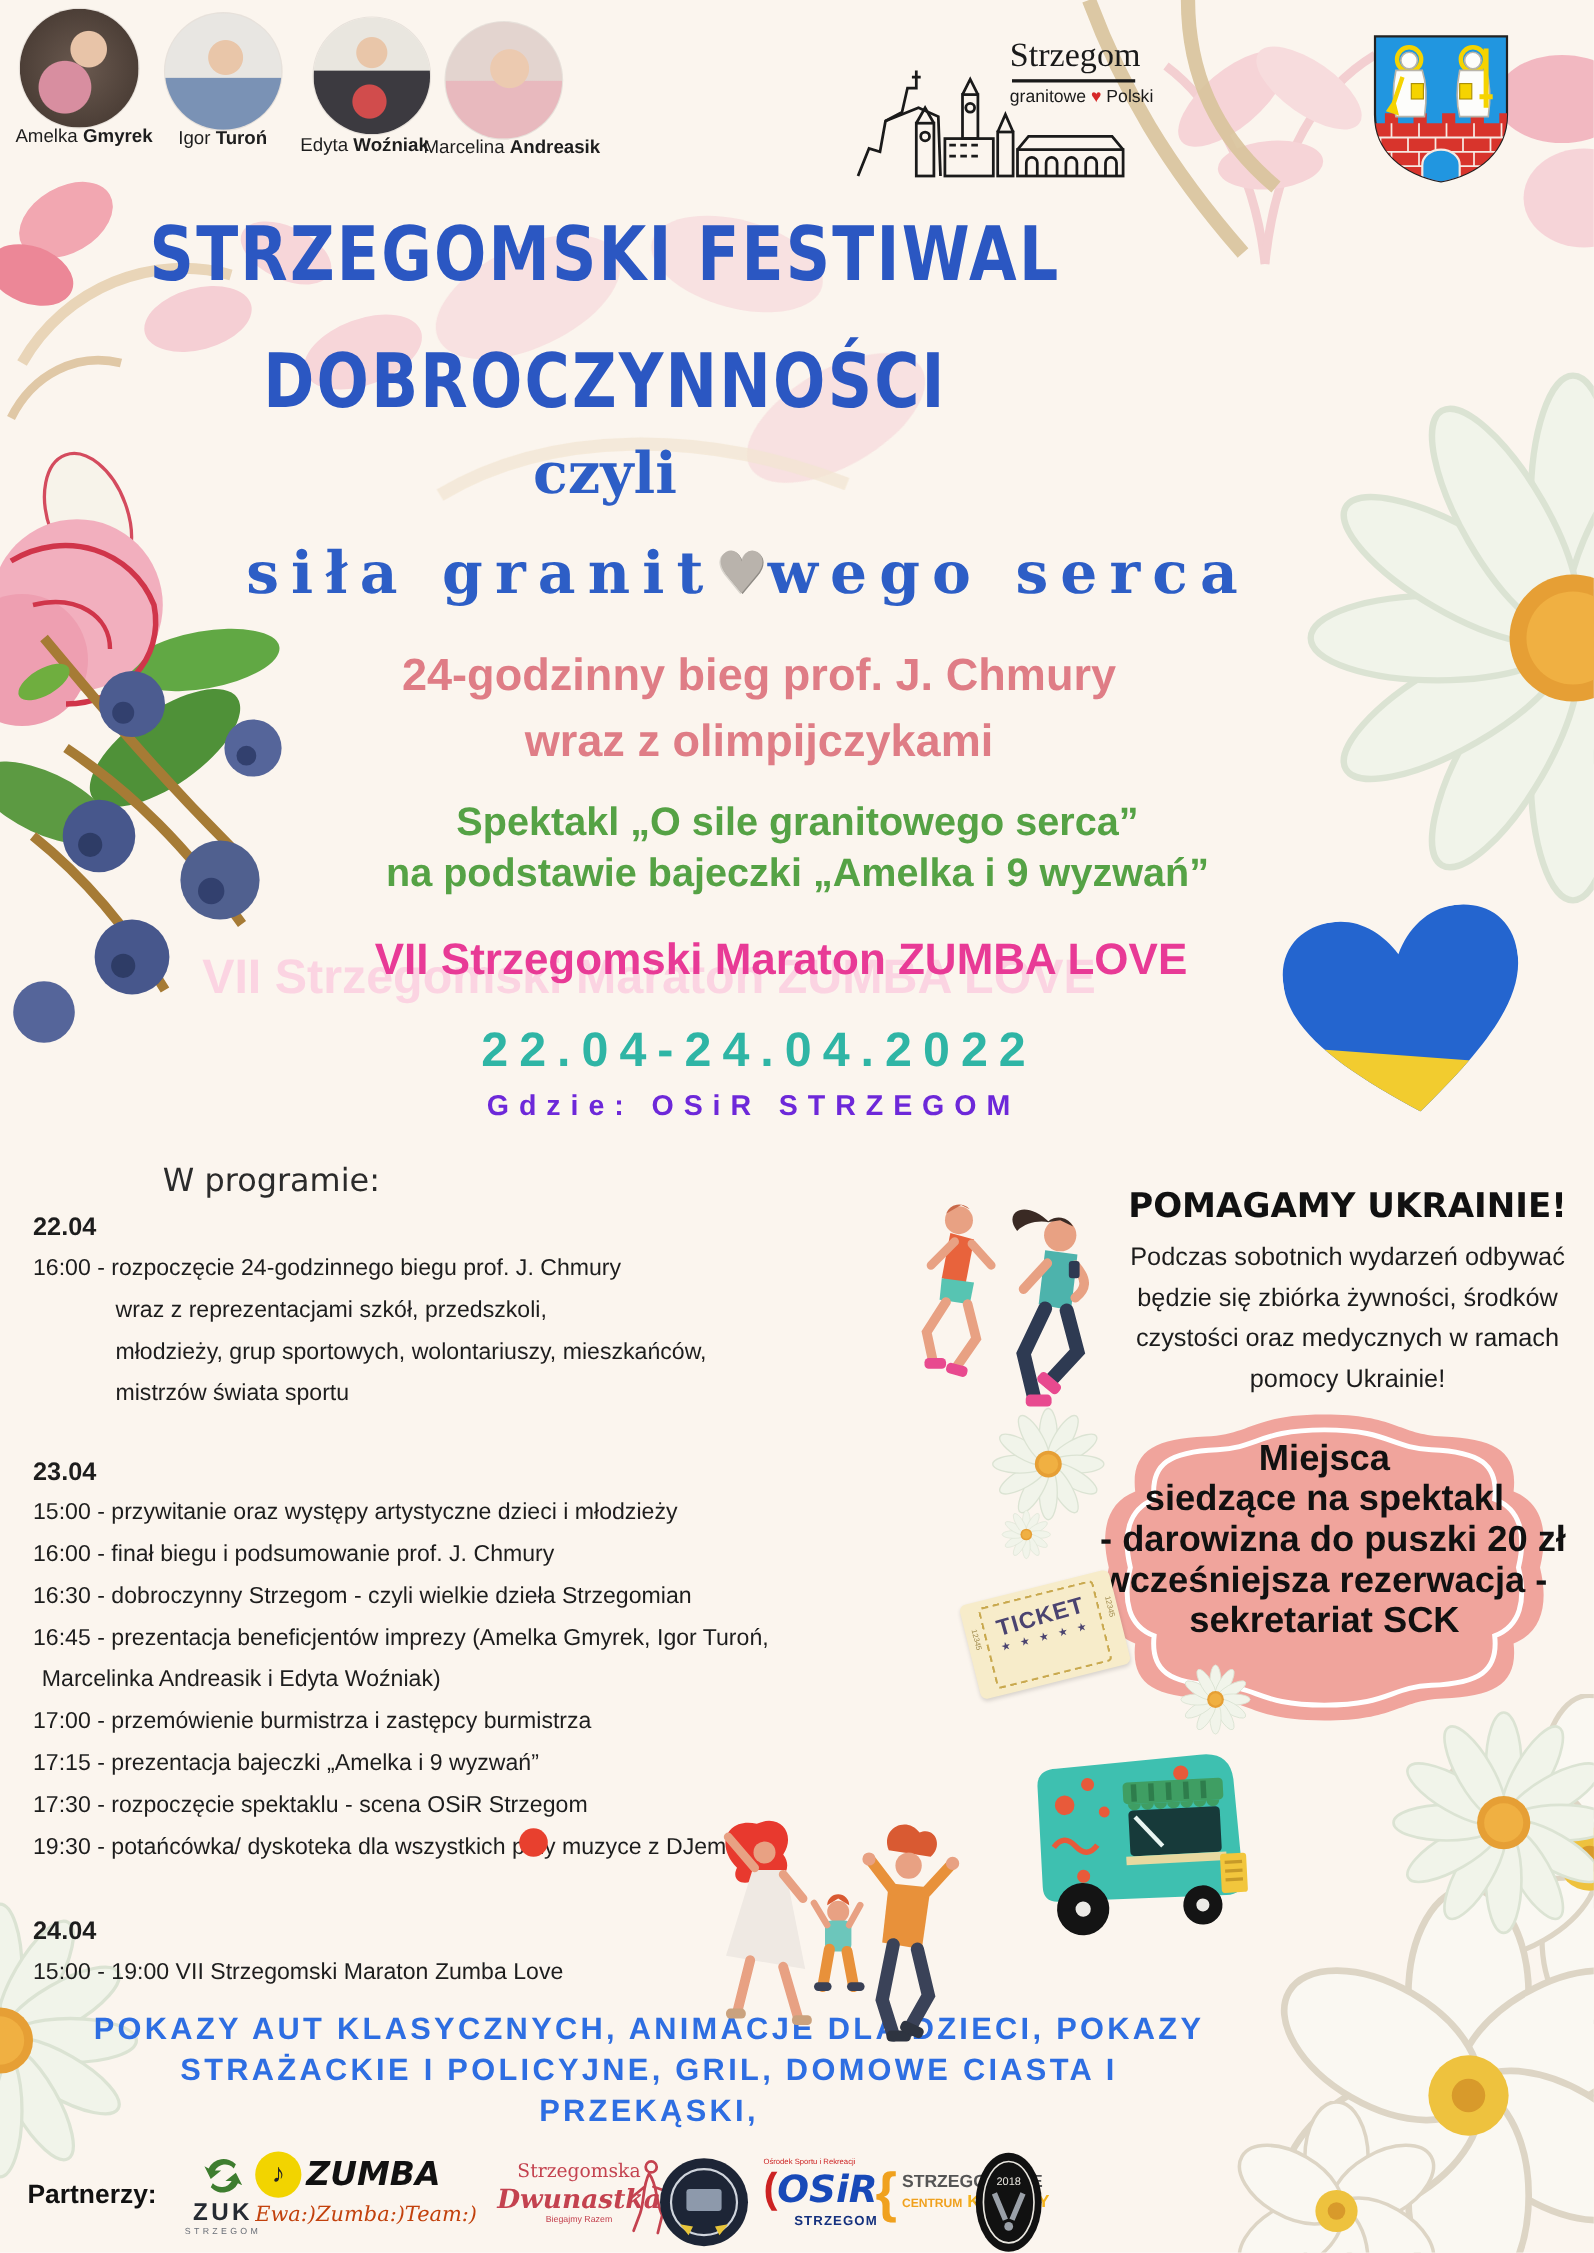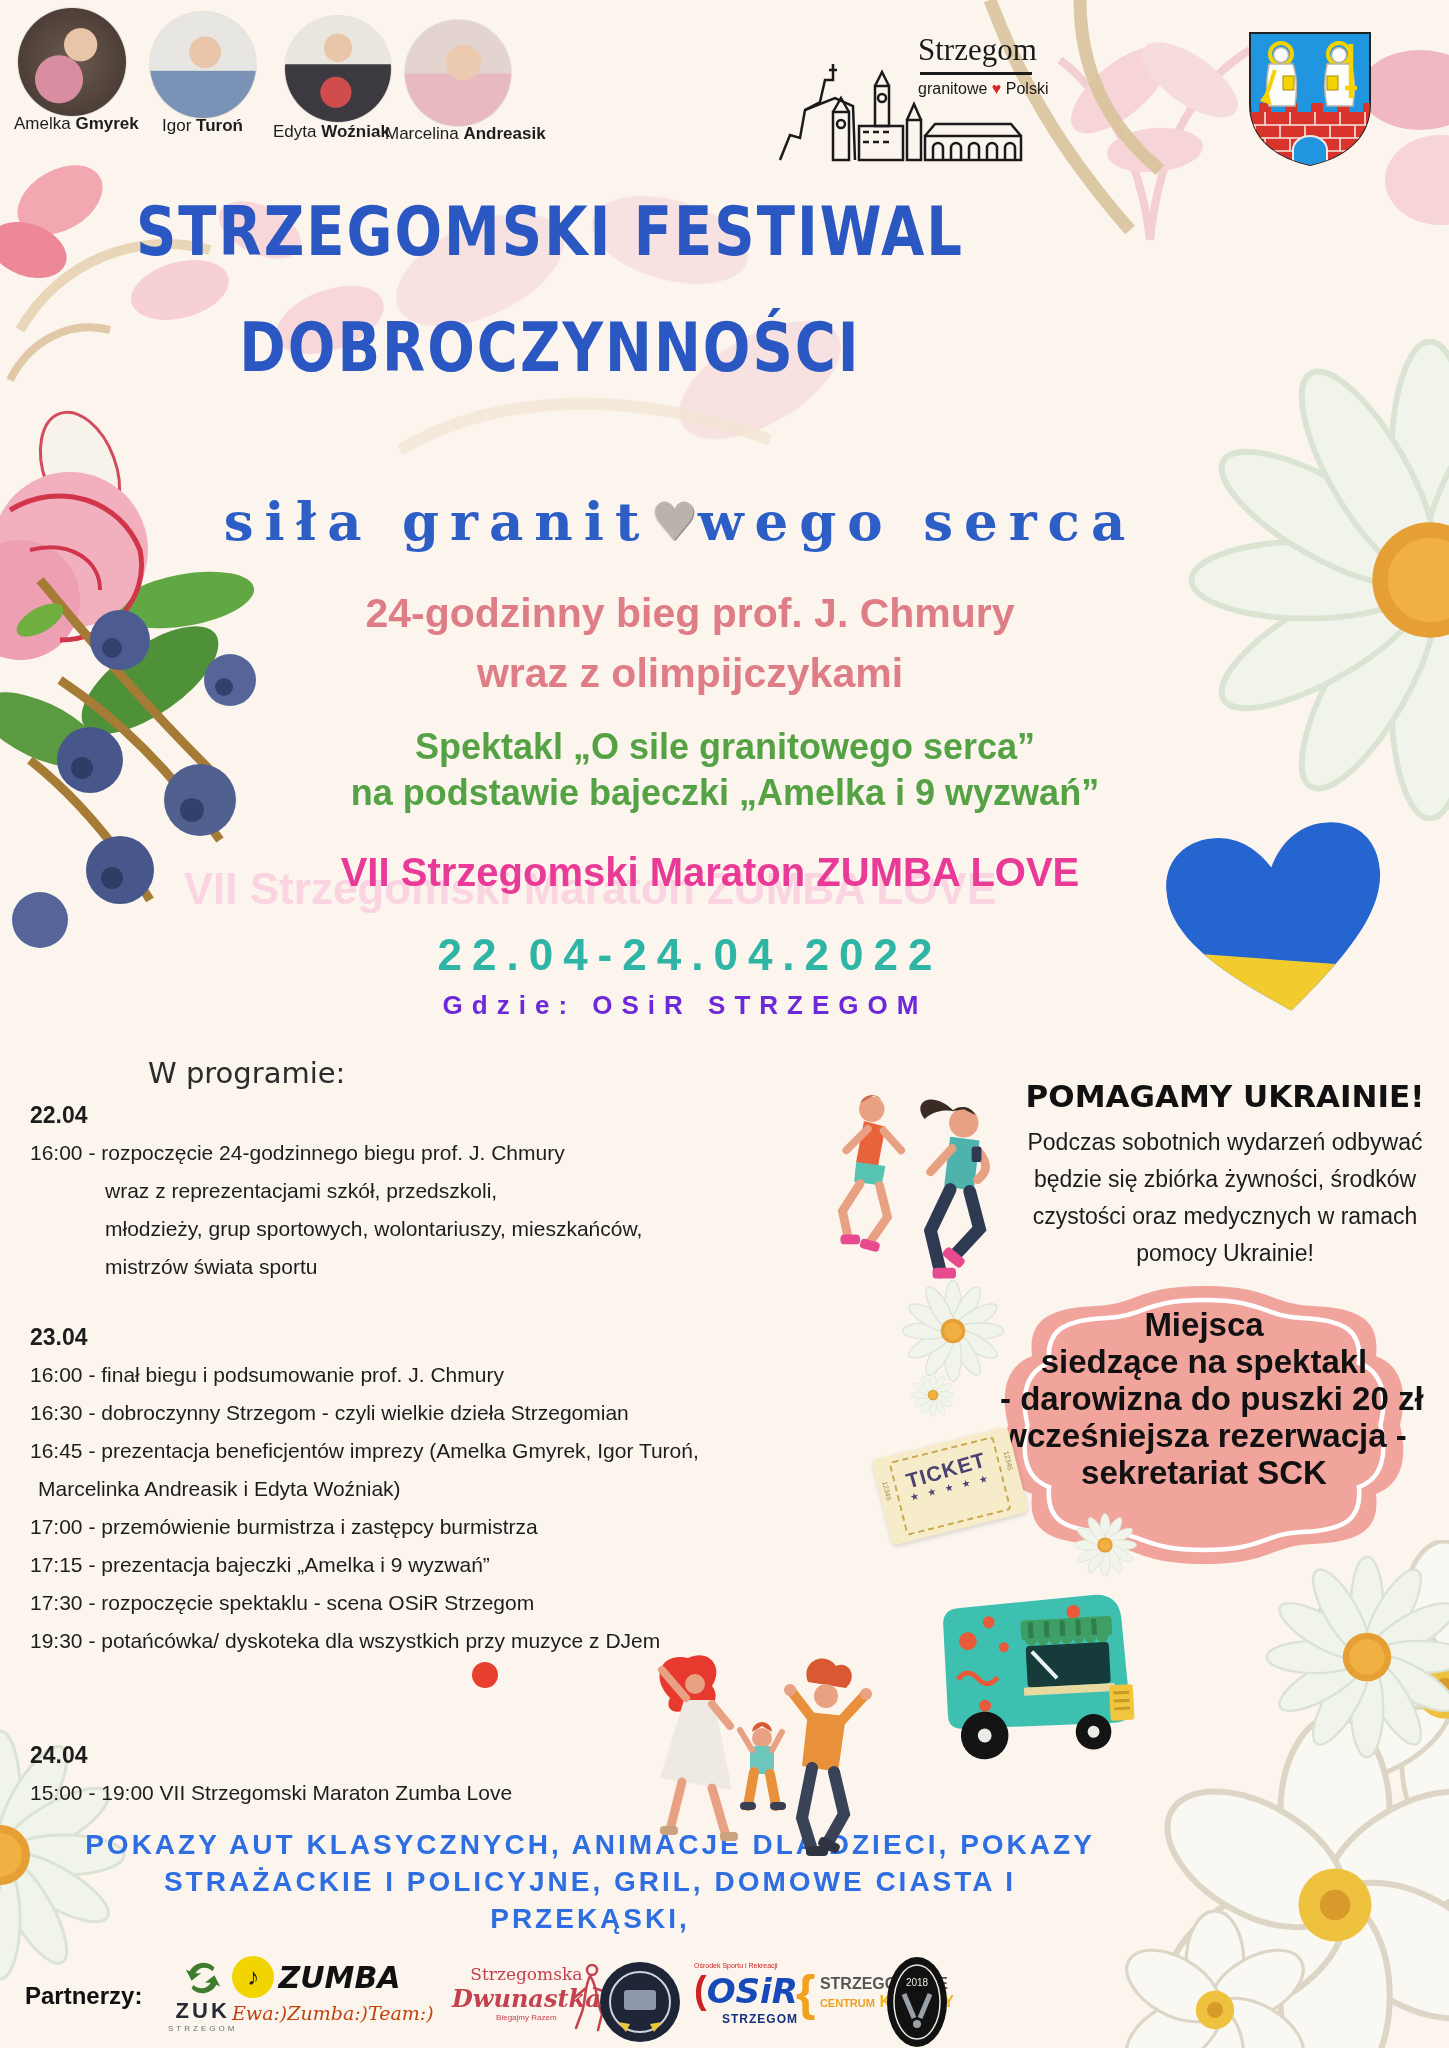--- a/index.html
+++ b/index.html
@@ -235,20 +235,21 @@
       <circle cx="94" cy="26" r="11" fill="none" stroke="#f5d300" stroke-width="4"></circle>
       <circle cx="94" cy="27" r="7.5" fill="#fdfdfb" stroke="#b9b4a9" stroke-width="1.5"></circle>
       <path d="M82,36 C78,56 80,70 82,78 L108,78 C110,64 110,48 106,36 Z" fill="#fdfdfb" stroke="#b9b4a9" stroke-width="1.5"></path>
       <rect x="82" y="48" width="11" height="14" fill="#f5d300" stroke="#a98c00"></rect>
       <path d="M106,16 V70 M100,60 h12" stroke="#f5d300" stroke-width="4.5"></path>
     </g>
   </svg>
 
   <div class="abs ctr title-line" style="left:60px;top:192px;width:980px">STRZEGOMSKI FESTIWAL</div>
   <div class="abs ctr title-line" style="left:60px;top:308px;width:980px">DOBROCZYNNOŚCI</div>
+  <div class="abs ctr czyli" style="left:60px;top:400px;width:980px">czyli</div>
   <div class="abs ctr sila" style="left:180px;top:490px;width:1000px;z-index:2">
     <span>siła granit</span><span class="granite-heart">♥</span><span>wego serca</span>
   </div>
 
   <div class="abs ctr run" style="left:240px;top:590px;width:900px;z-index:2">24-godzinny bieg prof. J. Chmury</div>
   <div class="abs ctr run" style="left:240px;top:650px;width:900px;z-index:2">wraz z olimpijczykami</div>
   <div class="abs ctr show" style="left:275px;top:726px;width:900px;z-index:2">Spektakl „O sile granitowego serca”</div>
   <div class="abs ctr show" style="left:275px;top:772px;width:900px;z-index:2">na podstawie bajeczki  „Amelka i 9 wyzwań”</div>
   <div class="abs ctr zumba-ghost" style="left:180px;top:858px;width:820px">VII Strzegomski Maraton ZUMBA LOVE</div>
   <div class="abs ctr zumba-main" style="left:260px;top:850px;width:900px">VII Strzegomski Maraton ZUMBA LOVE</div>
@@ -272,20 +273,21 @@
   <div class="abs day" style="left:30px;top:1096px;width:660px">
     <div class="date">22.04</div>
     <div>16:00 - rozpoczęcie 24-godzinnego biegu prof. J. Chmury</div>
     <div class="indent">wraz z reprezentacjami szkół, przedszkoli,</div>
     <div class="indent">młodzieży, grup sportowych, wolontariuszy, mieszkańców,</div>
     <div class="indent">mistrzów świata sportu</div>
   </div>
 
   <div class="abs day" style="left:30px;top:1318px;width:680px">
     <div class="date">23.04</div>
+    <div>15:00 - przywitanie oraz występy artystyczne dzieci i młodzieży</div>
     <div>16:00 - finał biegu i podsumowanie prof. J. Chmury</div>
     <div>16:30 - dobroczynny Strzegom - czyli wielkie dzieła Strzegomian</div>
     <div>16:45 - prezentacja beneficjentów imprezy (Amelka Gmyrek, Igor Turoń,</div>
     <div class="indent-sm"> Marcelinka Andreasik i Edyta Woźniak)</div>
     <div>17:00 - przemówienie burmistrza i zastępcy burmistrza</div>
     <div>17:15 -  prezentacja bajeczki „Amelka i 9 wyzwań”</div>
     <div>17:30 - rozpoczęcie spektaklu - scena OSiR Strzegom</div>
     <div>19:30 - potańcówka/ dyskoteka dla wszystkich przy muzyce z DJem</div>
   </div>
 

